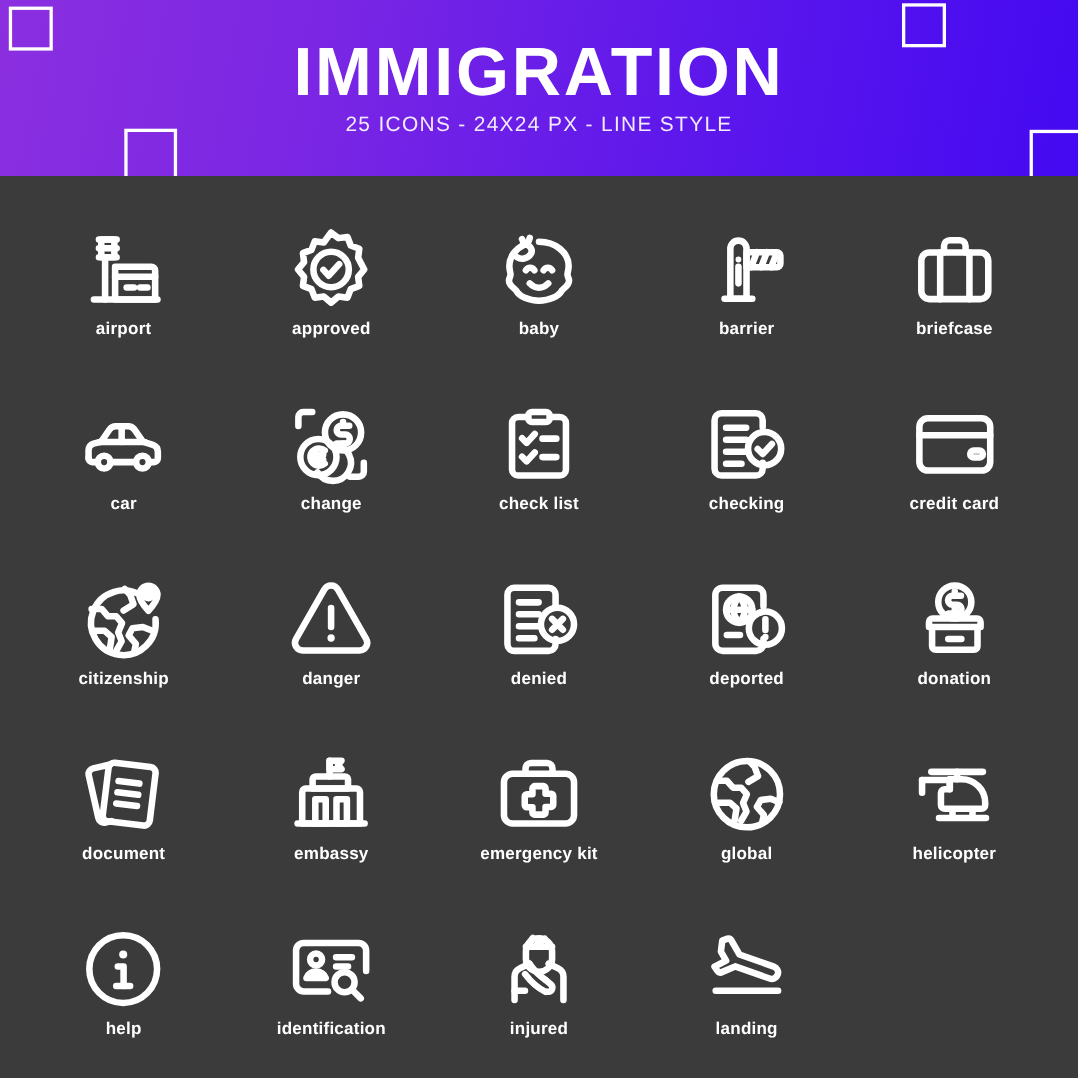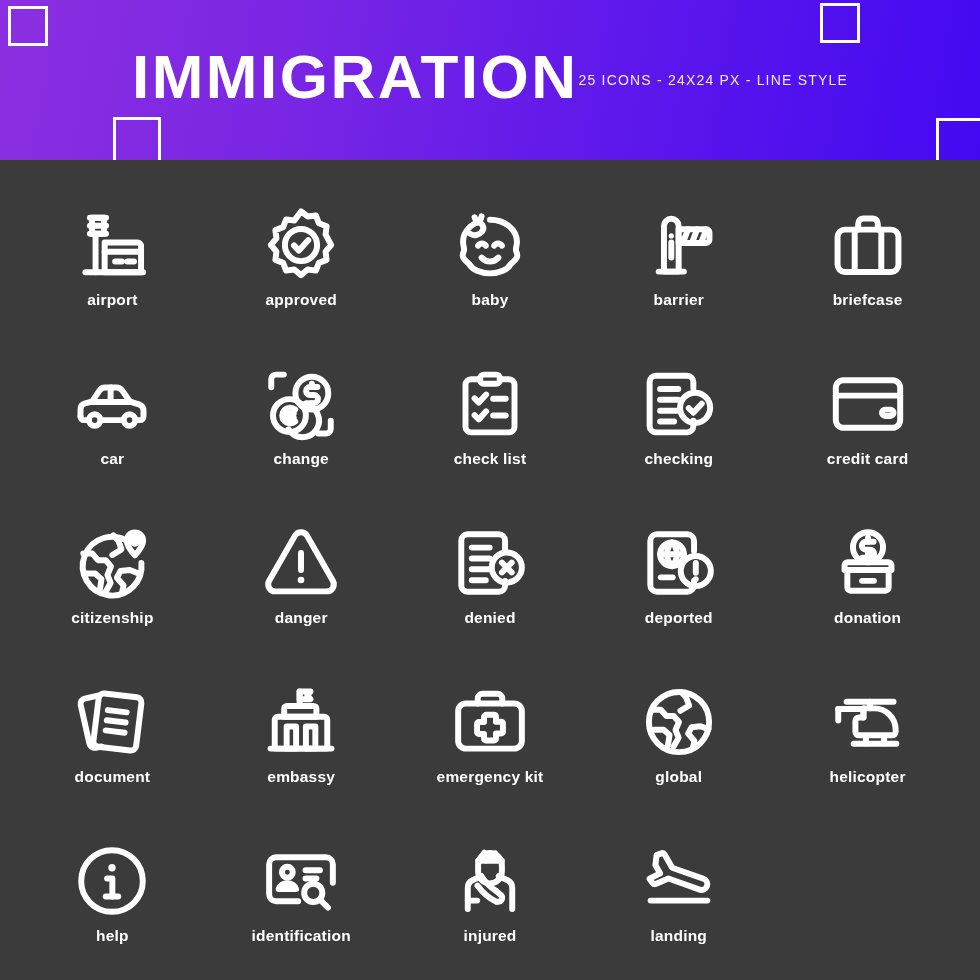--- a/index.html
+++ b/index.html
@@ -19,36 +19,36 @@
   
   #header {
     position: relative;
     width: 980px; height: 160px;
     background: linear-gradient(100deg, #8b2fe0 0%, #7a26e4 30%, #5a16ec 68%, #4409f2 100%);
     overflow: hidden;
   }
   #header-inner {
     position: absolute;
     left: 0; right: 0; top: 0; bottom: 0;
-    display: flex; flex-direction: row;
+    display: flex; flex-direction: column;
     align-items: center; justify-content: center;
     z-index: 3;
   }
   #title {
     color: #ffffff;
     font-size: 62px;
     font-weight: 700;
     letter-spacing: 2.5px;
     line-height: 1;
     text-transform: uppercase;
     margin-bottom: 6px;
   }
   #subtitle {
     color: #f2eaff;
-    font-size: 14px;
+    font-size: 19px;
     font-weight: 400;
     letter-spacing: 1.2px;
     text-transform: uppercase;
   }
   .deco-square {
     position: absolute;
     border: 3px solid #ffffff;
     z-index: 2;
   }
   .deco-tl { left: 8px;  top: 6px;   width: 40px; height: 40px; }

